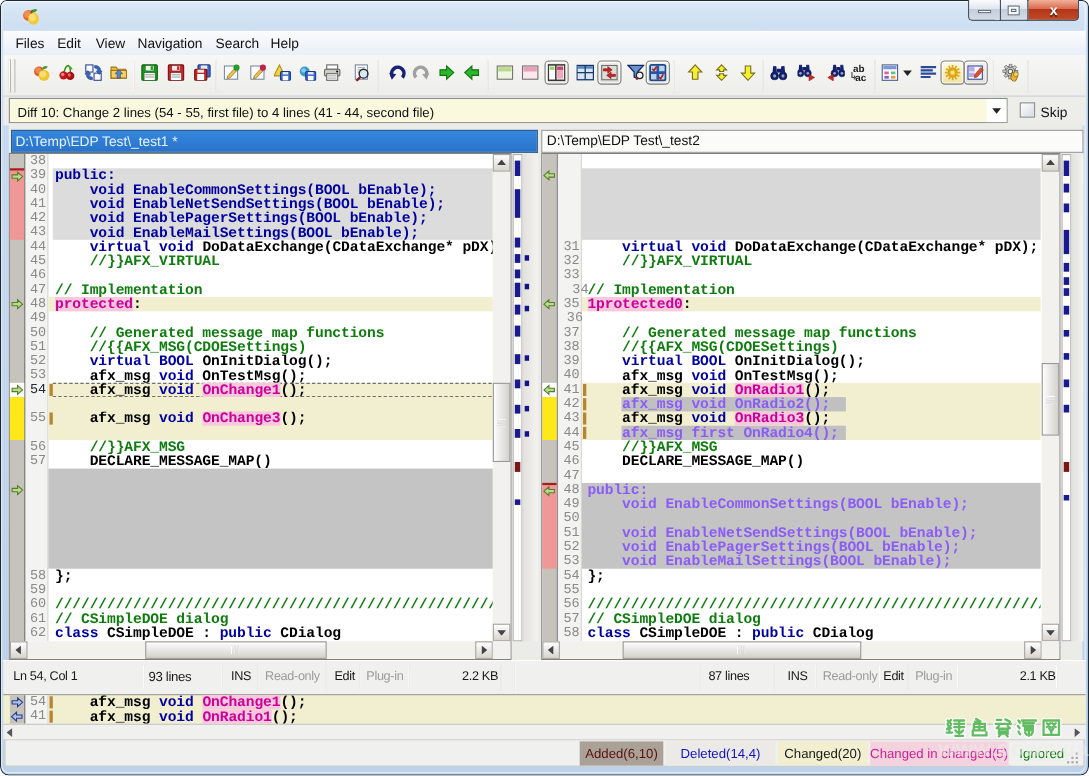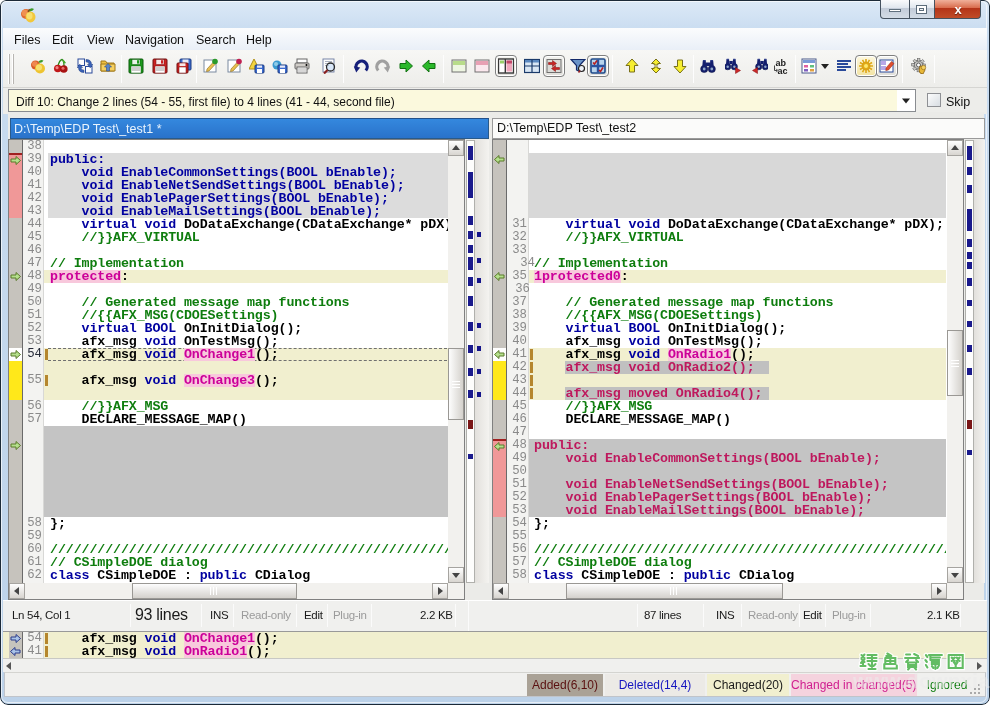--- a/index.html
+++ b/index.html
@@ -1,18 +1,18 @@
 <!DOCTYPE html>
 <html><head><meta charset="utf-8"><style>
 *{margin:0;padding:0;box-sizing:border-box}
 body{width:990px;height:705px;overflow:hidden;font-family:"Liberation Sans",sans-serif;background:#fff}
 #win{position:absolute;left:0;top:0;width:990px;height:705px;background:#ebebe8;border-radius:6px 6px 8px 8px;overflow:hidden}
 .abs{position:absolute}
 .r{position:absolute;height:13px;line-height:13px;font:bold 13.3px/13px "Liberation Mono",monospace;white-space:pre;overflow:hidden;letter-spacing:-0.1px}
-.kw{color:#0000a0}.cm{color:#0e7d0e}.mv{color:#0000a0}.mr{color:#be185d}
+.kw{color:#0000a0}.cm{color:#0e7d0e}.mv{color:#0000a0}.mr{color:#8b5cf6}
 .pk{color:#cc0099;background:#f8c8dc}
 .num{position:absolute;height:13px;line-height:13px;font:12.3px/13px "Liberation Mono",monospace;color:#8a8a8a;text-align:right}
 .sep{position:absolute;width:1px;background:#b8b6b2;border-right:1px solid #fdfdfd}
 .fld{position:absolute;height:12px;line-height:12px;font-size:12px;color:#1a1a1a;letter-spacing:-0.3px}
 .fldsep{position:absolute;width:1px;background:#c6c6c6;border-right:1px solid #fbfbfb}
 .tick{position:absolute;width:3px;height:11px;background:#b5862d}
 svg{position:absolute}
 </style></head><body>
 <div id="win">
 <div class="abs" style="left:0;top:0;width:990px;height:705px;background:linear-gradient(#dce9f7,#c9dcf0 30px,#bcd2e9);border-radius:6px 6px 8px 8px;border:1px solid #1c2a38"></div>
@@ -442,21 +442,22 @@
 <div class="r" style="left:534px;top:218px;width:412px;"><span>    </span><span class="kw">virtual</span><span> </span><span class="kw">void</span><span> DoDataExchange(CDataExchange* pDX);</span></div>
 <div class="r" style="left:534px;top:231px;width:412px;"><span class="cm">    //}}AFX_VIRTUAL</span></div>
 <div class="r" style="left:534px;top:257px;width:412px;"><span class="cm">// Implementation</span></div>
 <div class="r" style="left:534px;top:270px;width:412px;"><span class="pk">1protected0</span><span>:</span></div>
 <div class="r" style="left:534px;top:296px;width:412px;"><span class="cm">    // Generated message map functions</span></div>
 <div class="r" style="left:534px;top:309px;width:412px;"><span class="cm">    //{{AFX_MSG(CDOESettings)</span></div>
 <div class="r" style="left:534px;top:322px;width:412px;"><span>    </span><span class="kw">virtual</span><span> </span><span class="kw">BOOL</span><span> OnInitDialog();</span></div>
 <div class="r" style="left:534px;top:335px;width:412px;"><span>    afx_msg </span><span class="kw">void</span><span> OnTestMsg();</span></div>
 <div class="r" style="left:534px;top:348px;width:412px;"><span>    afx_msg </span><span class="kw">void</span><span> </span><span class="pk">OnRadio1</span><span>();</span></div>
 <div class="r" style="left:534px;top:361px;width:412px;"><span class="mr">    afx_msg void OnRadio2();</span></div>
-<div class="r" style="left:534px;top:387px;width:412px;"><span class="mr">    afx_msg moved OnRadio4();</span></div>
+<div class="r" style="left:534px;top:374px;width:412px;"><span>    afx_msg </span><span class="kw">void</span><span> </span><span class="pk">OnRadio3</span><span>();</span></div>
+<div class="r" style="left:534px;top:387px;width:412px;"><span class="mr">    afx_msg first OnRadio4();</span></div>
 <div class="r" style="left:534px;top:400px;width:412px;"><span class="cm">    //}}AFX_MSG</span></div>
 <div class="r" style="left:534px;top:413px;width:412px;"><span>    DECLARE_MESSAGE_MAP()</span></div>
 <div class="r" style="left:534px;top:439px;width:412px;"><span class="mr">public:</span></div>
 <div class="r" style="left:534px;top:452px;width:412px;"><span class="mr">    void EnableCommonSettings(BOOL bEnable);</span></div>
 <div class="r" style="left:534px;top:478px;width:412px;"><span class="mr">    void EnableNetSendSettings(BOOL bEnable);</span></div>
 <div class="r" style="left:534px;top:491px;width:412px;"><span class="mr">    void EnablePagerSettings(BOOL bEnable);</span></div>
 <div class="r" style="left:534px;top:504px;width:412px;"><span class="mr">    void EnableMailSettings(BOOL bEnable);</span></div>
 <div class="r" style="left:534px;top:517px;width:412px;"><span>};</span></div>
 <div class="r" style="left:534px;top:543px;width:412px;"><span class="cm">////////////////////////////////////////////////////////////</span></div>
 <div class="r" style="left:534px;top:556px;width:412px;"><span class="cm">// CSimpleDOE dialog</span></div>
@@ -549,21 +550,21 @@
 <div class="abs" style="left:967px;top:262px;width:5px;height:7px;background:#1a1a8c"></div>
 <div class="abs" style="left:967px;top:278px;width:5px;height:8px;background:#1a1a8c"></div>
 <div class="abs" style="left:967px;top:300px;width:5px;height:6px;background:#1a1a8c"></div>
 <div class="abs" style="left:967px;top:321px;width:5px;height:6px;background:#1a1a8c"></div>
 <div class="abs" style="left:967px;top:345px;width:5px;height:7px;background:#1a1a8c"></div>
 <div class="abs" style="left:967px;top:368px;width:5px;height:7px;background:#1a1a8c"></div>
 <div class="abs" style="left:967px;top:450px;width:5px;height:5px;background:#1a1a8c"></div>
 <div class="abs" style="left:967px;top:420px;width:5px;height:9px;background:#7a1616"></div>
 <div class="abs" style="left:3px;top:600px;width:984px;height:31px;background:#f0f0ee;border-top:1px solid #fff"></div>
 <div class="fld" style="left:12px;top:609px;color:#1a1a1a;font-size:11.5px">Ln 54, Col 1</div>
-<div class="fld" style="left:135px;top:609px;color:#1a1a1a;font-size:16px">93 lines</div>
+<div class="fld" style="left:135px;top:609px;color:#1a1a1a;font-size:12px">93 lines</div>
 <div class="fld" style="left:210px;top:609px;color:#1a1a1a;font-size:11.5px">INS</div>
 <div class="fld" style="left:241px;top:609px;color:#9b9b9b;font-size:11.5px">Read-only</div>
 <div class="fld" style="left:304px;top:609px;color:#1a1a1a;font-size:11.5px">Edit</div>
 <div class="fld" style="left:333px;top:609px;color:#9b9b9b;font-size:11.5px">Plug-in</div>
 <div class="fld" style="left:420px;top:609px;color:#1a1a1a;font-size:11.5px">2.2 KB</div>
 <div class="fld" style="left:644px;top:609px;color:#1a1a1a;font-size:11.5px">87 lines</div>
 <div class="fld" style="left:716px;top:609px;color:#1a1a1a;font-size:11.5px">INS</div>
 <div class="fld" style="left:748px;top:609px;color:#9b9b9b;font-size:11.5px">Read-only</div>
 <div class="fld" style="left:803px;top:609px;color:#1a1a1a;font-size:11.5px">Edit</div>
 <div class="fld" style="left:832px;top:609px;color:#9b9b9b;font-size:11.5px">Plug-in</div>

